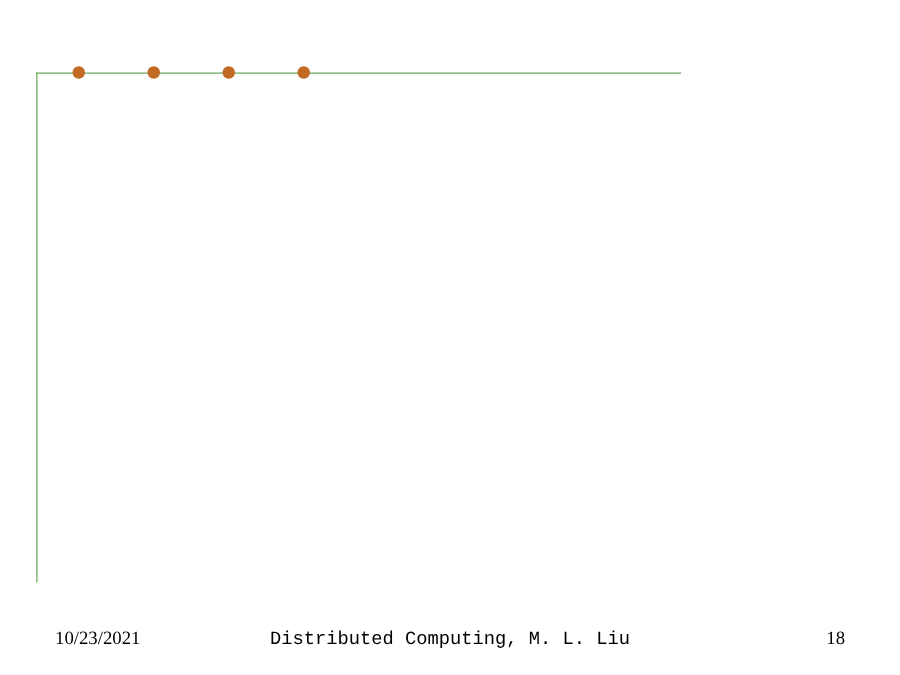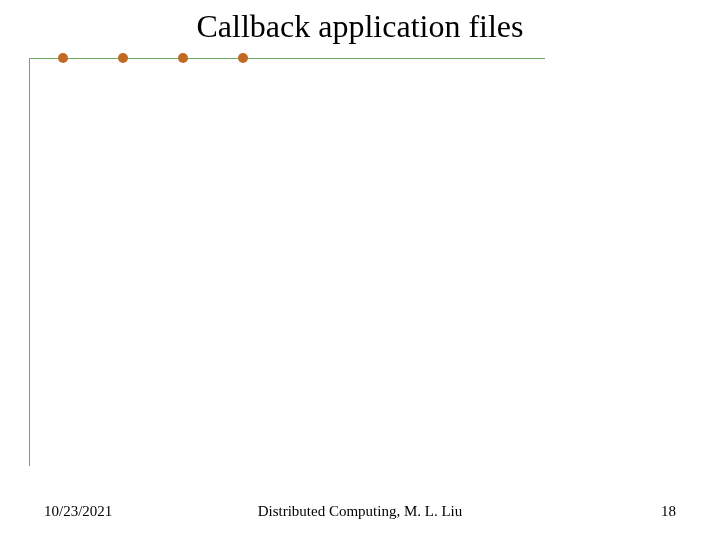--- a/index.html
+++ b/index.html
@@ -62,33 +62,33 @@
     font-size: 15px;
     margin-top: 48px;
   }
   .footer-center {
     position: absolute;
     bottom: 20px;
     left: 0;
     width: 720px;
     text-align: center;
     font-size: 15px;
+    font-family: Liberation Mono, monospace;
   }
   .footer-page {
     position: absolute;
     bottom: 20px;
     right: 44px;
     font-size: 15px;
   }
 </style>
 </head>
 <body>
 
 <div class="slide">
-  <div class="title">Callback application files</div>
 
   <div class="hline"></div>
   <div class="vline"></div>
 
   <div class="dot d1"></div>
   <div class="dot d2"></div>
   <div class="dot d3"></div>
   <div class="dot d4"></div>
 
   <div class="footer-date">10/23/2021</div>

